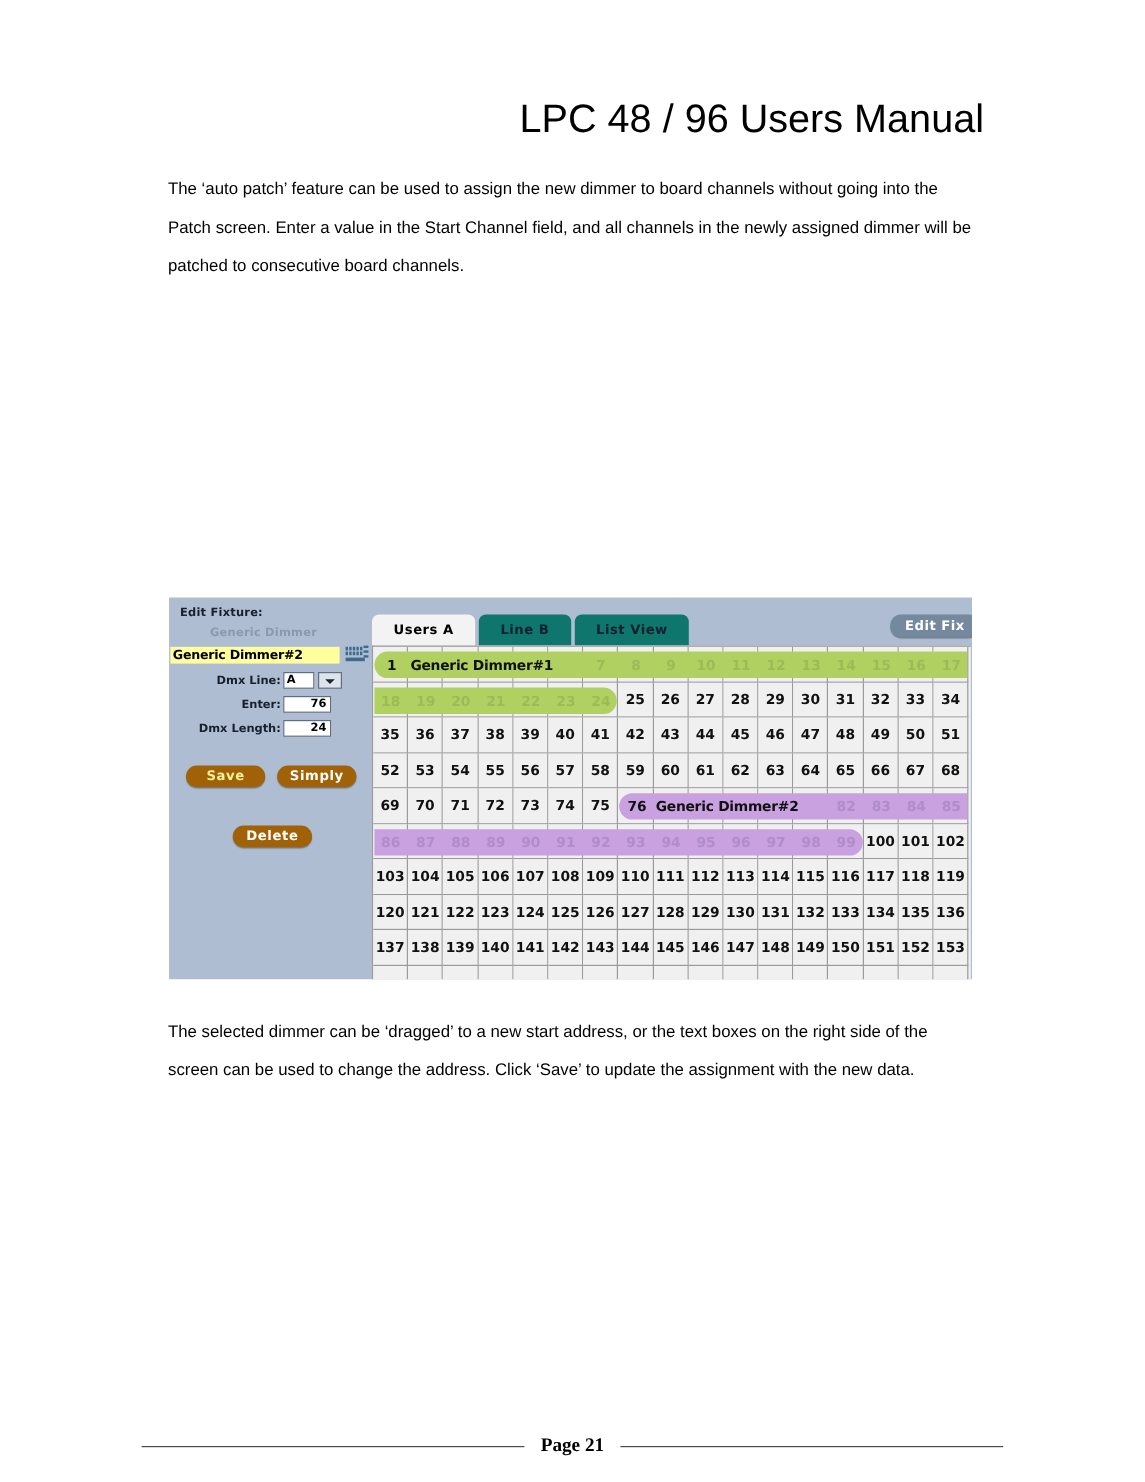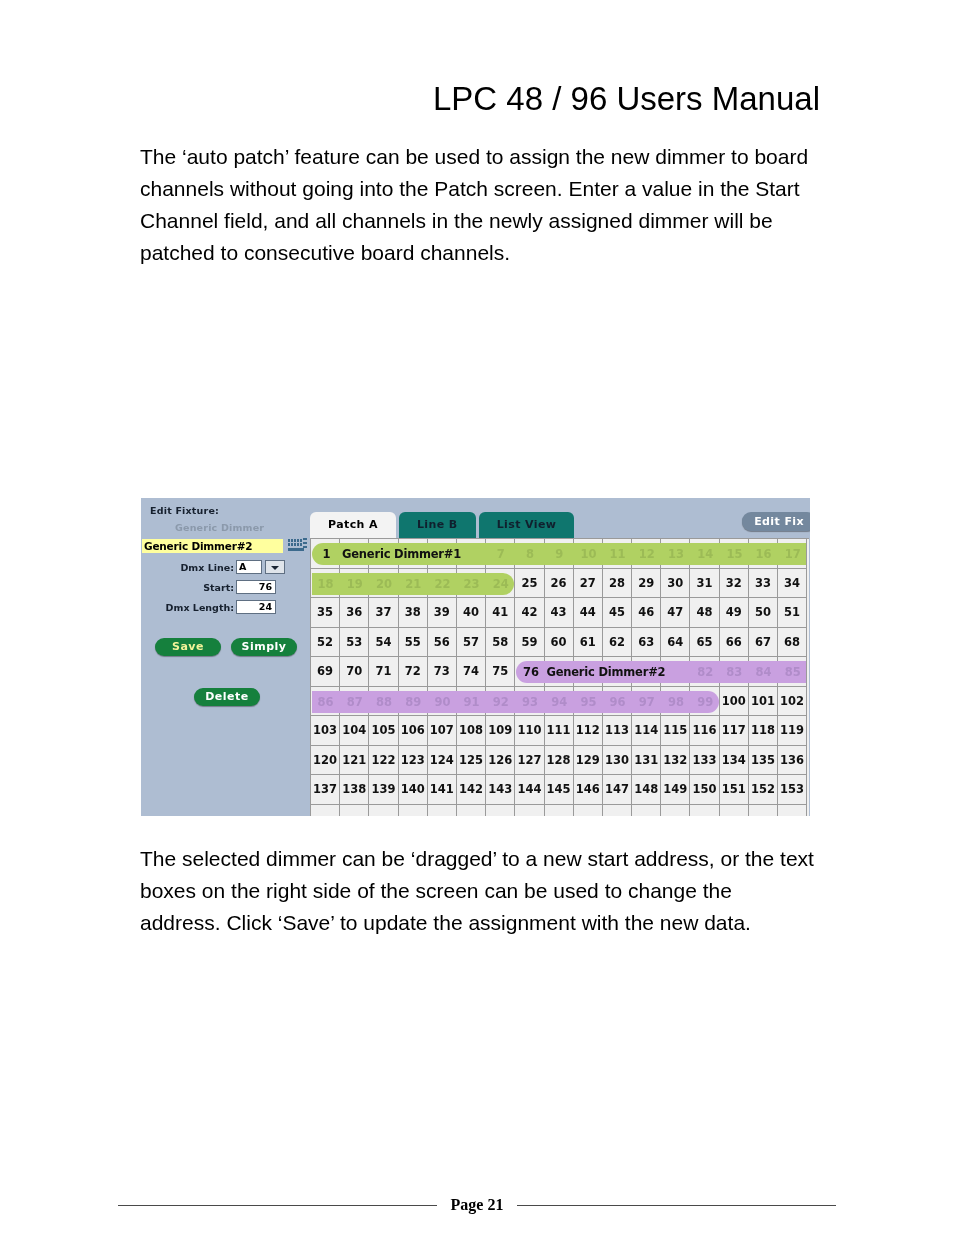--- a/index.html
+++ b/index.html
@@ -37,21 +37,21 @@
     white-space: nowrap;
   }
 
   
   .body-block {
     position: absolute;
     left: 140px;
     width: 676px;
   }
   .para {
-    font-size: 21px;
+    font-size: 14px;
     line-height: 32px;
     color: #000;
     margin: 0;
   }
   .section-head {
     font-size: 16.5px;
     line-height: 32px;
     color: #000;
     margin: 0;
     display: flex;
@@ -177,21 +177,21 @@
     left: 5px; top: 5px;
     border-left: 4px solid transparent;
     border-right: 4px solid transparent;
     border-top: 4px solid #1a2533;
   }
 
   .pill-btn {
     position: absolute;
     height: 18px;
     border-radius: 9px;
-    background: #15803d;
+    background: #a16207;
     box-shadow: 0 1px 1px rgba(0,0,0,0.35);
     font-size: 11px;
     font-weight: bold;
     line-height: 18px;
     text-align: center;
     letter-spacing: 0.5px;
   }
   .pill-btn.save { left: 14px; top: 140px; width: 66px; color: #f3f39a; }
   .pill-btn.cancel { left: 90px; top: 140px; width: 66px; color: #ffffff; }
   .pill-btn.delete { left: 53px; top: 190px; width: 66px; color: #ffffff; }
@@ -397,21 +397,21 @@
         <i class="bar"></i>
       </div>
 
       <div class="field-row" style="top:62px;">
         <span class="field-label">Dmx Line:</span>
         <span class="field-input">A</span>
         <span class="combo-arrow"></span>
       </div>
 
       <div class="field-row" style="top:82px;">
-        <span class="field-label">Start:</span>
+        <span class="field-label">Enter:</span>
         <span class="field-input num">76</span>
       </div>
 
       <div class="field-row" style="top:102px;">
         <span class="field-label">Dmx Length:</span>
         <span class="field-input num">24</span>
       </div>
 
       <div class="pill-btn save">Save</div>
       <div class="pill-btn cancel">Simply</div>
@@ -420,21 +420,21 @@
 
     <div class="grid-area">
 
       <div class="dotcol">
         <i style="top:0px;"></i>
           <i style="top:4px;"></i>
           <i style="top:8px;"></i>
       </div>
 
       <div class="tabstrip">
-        <div class="tab active">Patch A</div>
+        <div class="tab active">Users A</div>
         <div class="tab">Line B</div>
         <div class="tab">List View</div>
       </div>
 
       <div class="edit-fix-btn">Edit Fix</div>
 
       <div class="grid-wrap" id="grid-wrap">
           <div class="grid-row"><div class="cell sel-green">1</div><div class="cell sel-green">2</div><div class="cell sel-green">3</div><div class="cell sel-green">4</div><div class="cell sel-green">5</div><div class="cell sel-green">6</div><div class="cell sel-green">7</div><div class="cell sel-green">8</div><div class="cell sel-green">9</div><div class="cell sel-green">10</div><div class="cell sel-green">11</div><div class="cell sel-green">12</div><div class="cell sel-green">13</div><div class="cell sel-green">14</div><div class="cell sel-green">15</div><div class="cell sel-green">16</div><div class="cell sel-green">17</div><div class="dimmer-bar green flat-r" style="left: 1px; width: 494.4px;">
               <span class="dimmer-num">1</span>
               <span class="dimmer-name">Generic Dimmer#1</span>

